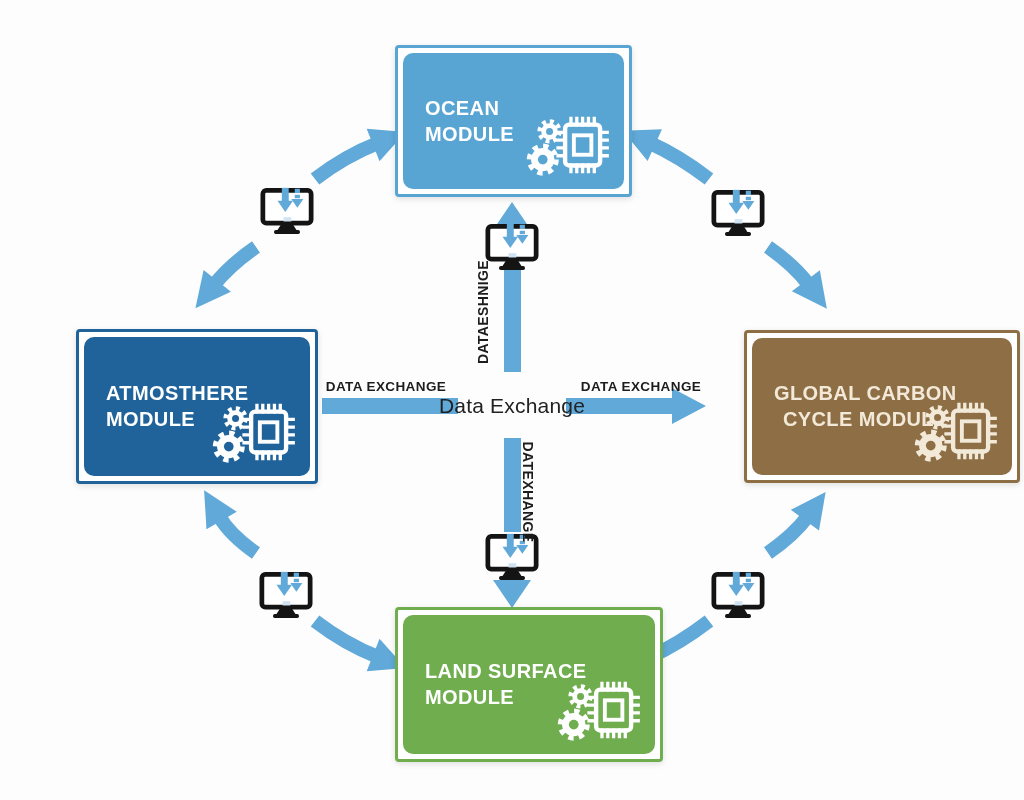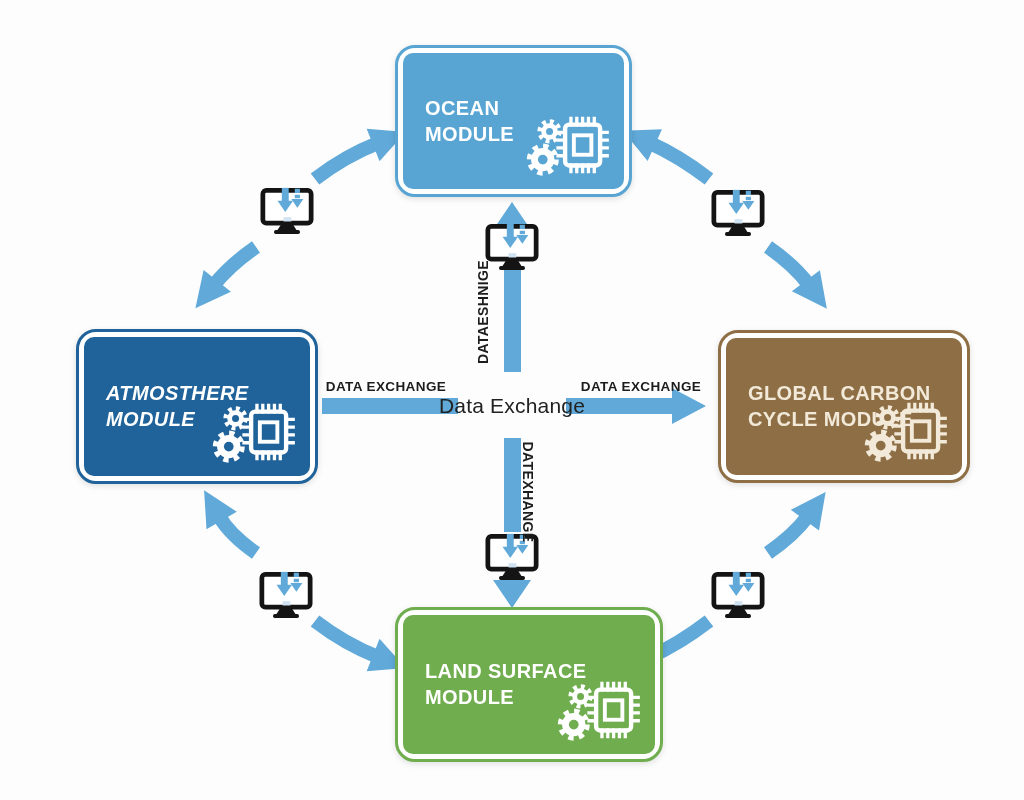--- a/index.html
+++ b/index.html
@@ -4,37 +4,37 @@
 <style>
   html,body{margin:0;padding:0;background:#fff;}
   .stage{
     position:relative;width:1024px;height:800px;overflow:hidden;
     background:#fdfdfd;font-family:"Liberation Sans",sans-serif;
   }
   .arrow-layer{position:absolute;left:0;top:0;width:1024px;height:800px;}
   
   .module{
     position:absolute;box-sizing:border-box;border:3px solid var(--c);
-    border-radius:20px;padding:5px;background:#fff;
+    border-radius:4px;padding:5px;background:#fff;
     box-shadow:0 2px 6px rgba(0,0,0,.12);
   }
   .module .body{
     width:100%;height:100%;background:var(--c);border-radius:10px;
     position:relative;box-sizing:border-box;
   }
   .module .title{
     position:absolute;left:22px;top:31%;
     font-size:20px;font-weight:bold;line-height:1.3;letter-spacing:.4px;
     color:var(--ink);white-space:nowrap;
   }
   .module .title span{display:block;}
   .gearchip{position:absolute;right:12px;bottom:8px;width:86px;height:70px;}
   .mod-ocean     {--c:#58a5d3;--ink:#ffffff;left:395px;top:45px; width:237px;height:152px;}
-  .mod-atmosphere{--c:#1f639a;--ink:#ffffff;left:76px; top:329px;width:242px;height:155px;font-style:italic;}
-  .mod-carbon    {--c:#8e6e45;--ink:#f2e9d8;left:718px;top:330px;width:252px;height:153px;}
+  .mod-atmosphere{--c:#1f639a;--ink:#ffffff;left:76px; top:329px;width:242px;height:155px;}
+  .mod-carbon    {--c:#8e6e45;--ink:#f2e9d8;left:744px;top:330px;width:276px;height:153px;text-align:center;}
   .mod-land      {--c:#6fad4e;--ink:#ffffff;left:395px;top:607px;width:268px;height:155px;}
   
   .monitor{position:absolute;width:58px;height:50px;}
   
   .lbl{
     position:absolute;font-weight:bold;color:#1c1c1c;text-align:center;
     font-size:13.5px;letter-spacing:.4px;white-space:nowrap;width:160px;
   }
   .lbl-left {left:306px;top:379px;}
   .lbl-right{left:561px;top:379px;}

